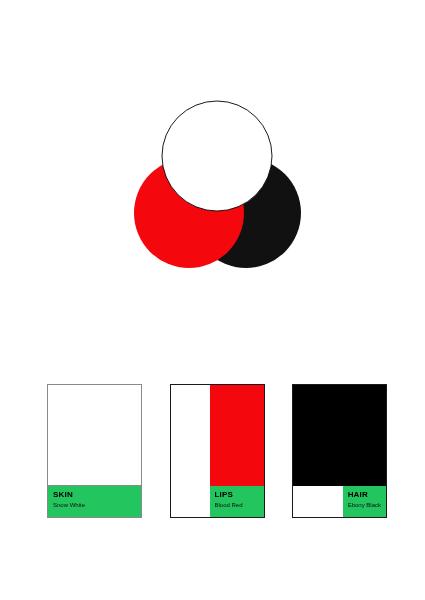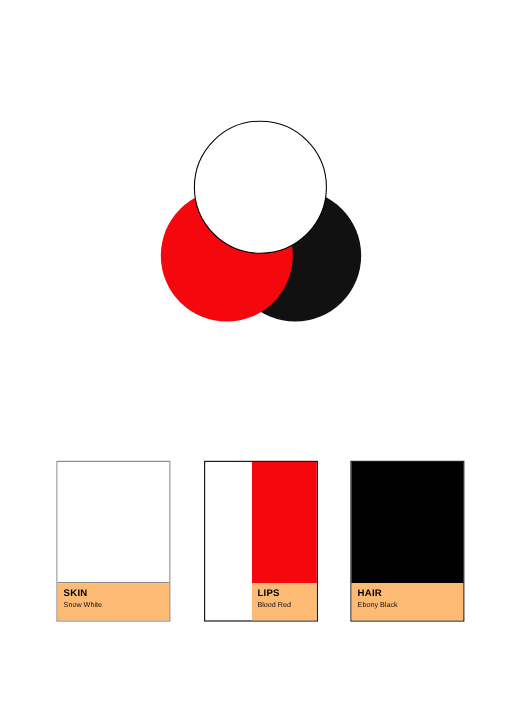--- a/index.html
+++ b/index.html
@@ -66,21 +66,21 @@
     width: 100%;
     height: 101px;
     box-sizing: border-box;
     flex: none;
   }
 
   .swatch-label {
     flex: 1 1 auto;
     box-sizing: border-box;
     padding: 4px 5px 0 5px;
-    background: #fdba74;
+    background: #22c55e;
     display: flex;
     flex-direction: column;
     justify-content: flex-start;
   }
 
   .swatch-title {
     font-size: 8px;
     font-weight: bold;
     letter-spacing: 0.2px;
     color: #000000;
@@ -147,21 +147,21 @@
     </div>
 
     <div class="swatch-card card-lips" style="border-color: rgb(26, 26, 26);">
       <div class="swatch-chip" style="background: rgb(245, 7, 14);"></div>
       <div class="swatch-label">
         <div class="swatch-title">LIPS</div>
         <div class="swatch-subtitle">Blood Red</div>
       </div>
     </div>
 
-    <div class="swatch-card card-hair" style="border-color: rgb(26, 26, 26);">
+    <div class="swatch-card card-hair" style="border-color: rgb(26, 26, 26); align-items: flex-end;">
       <div class="swatch-chip" style="background: rgb(0, 0, 0);"></div>
       <div class="swatch-label">
         <div class="swatch-title">HAIR</div>
         <div class="swatch-subtitle">Ebony Black</div>
       </div>
     </div>
 
   </div>
 
 </div>

